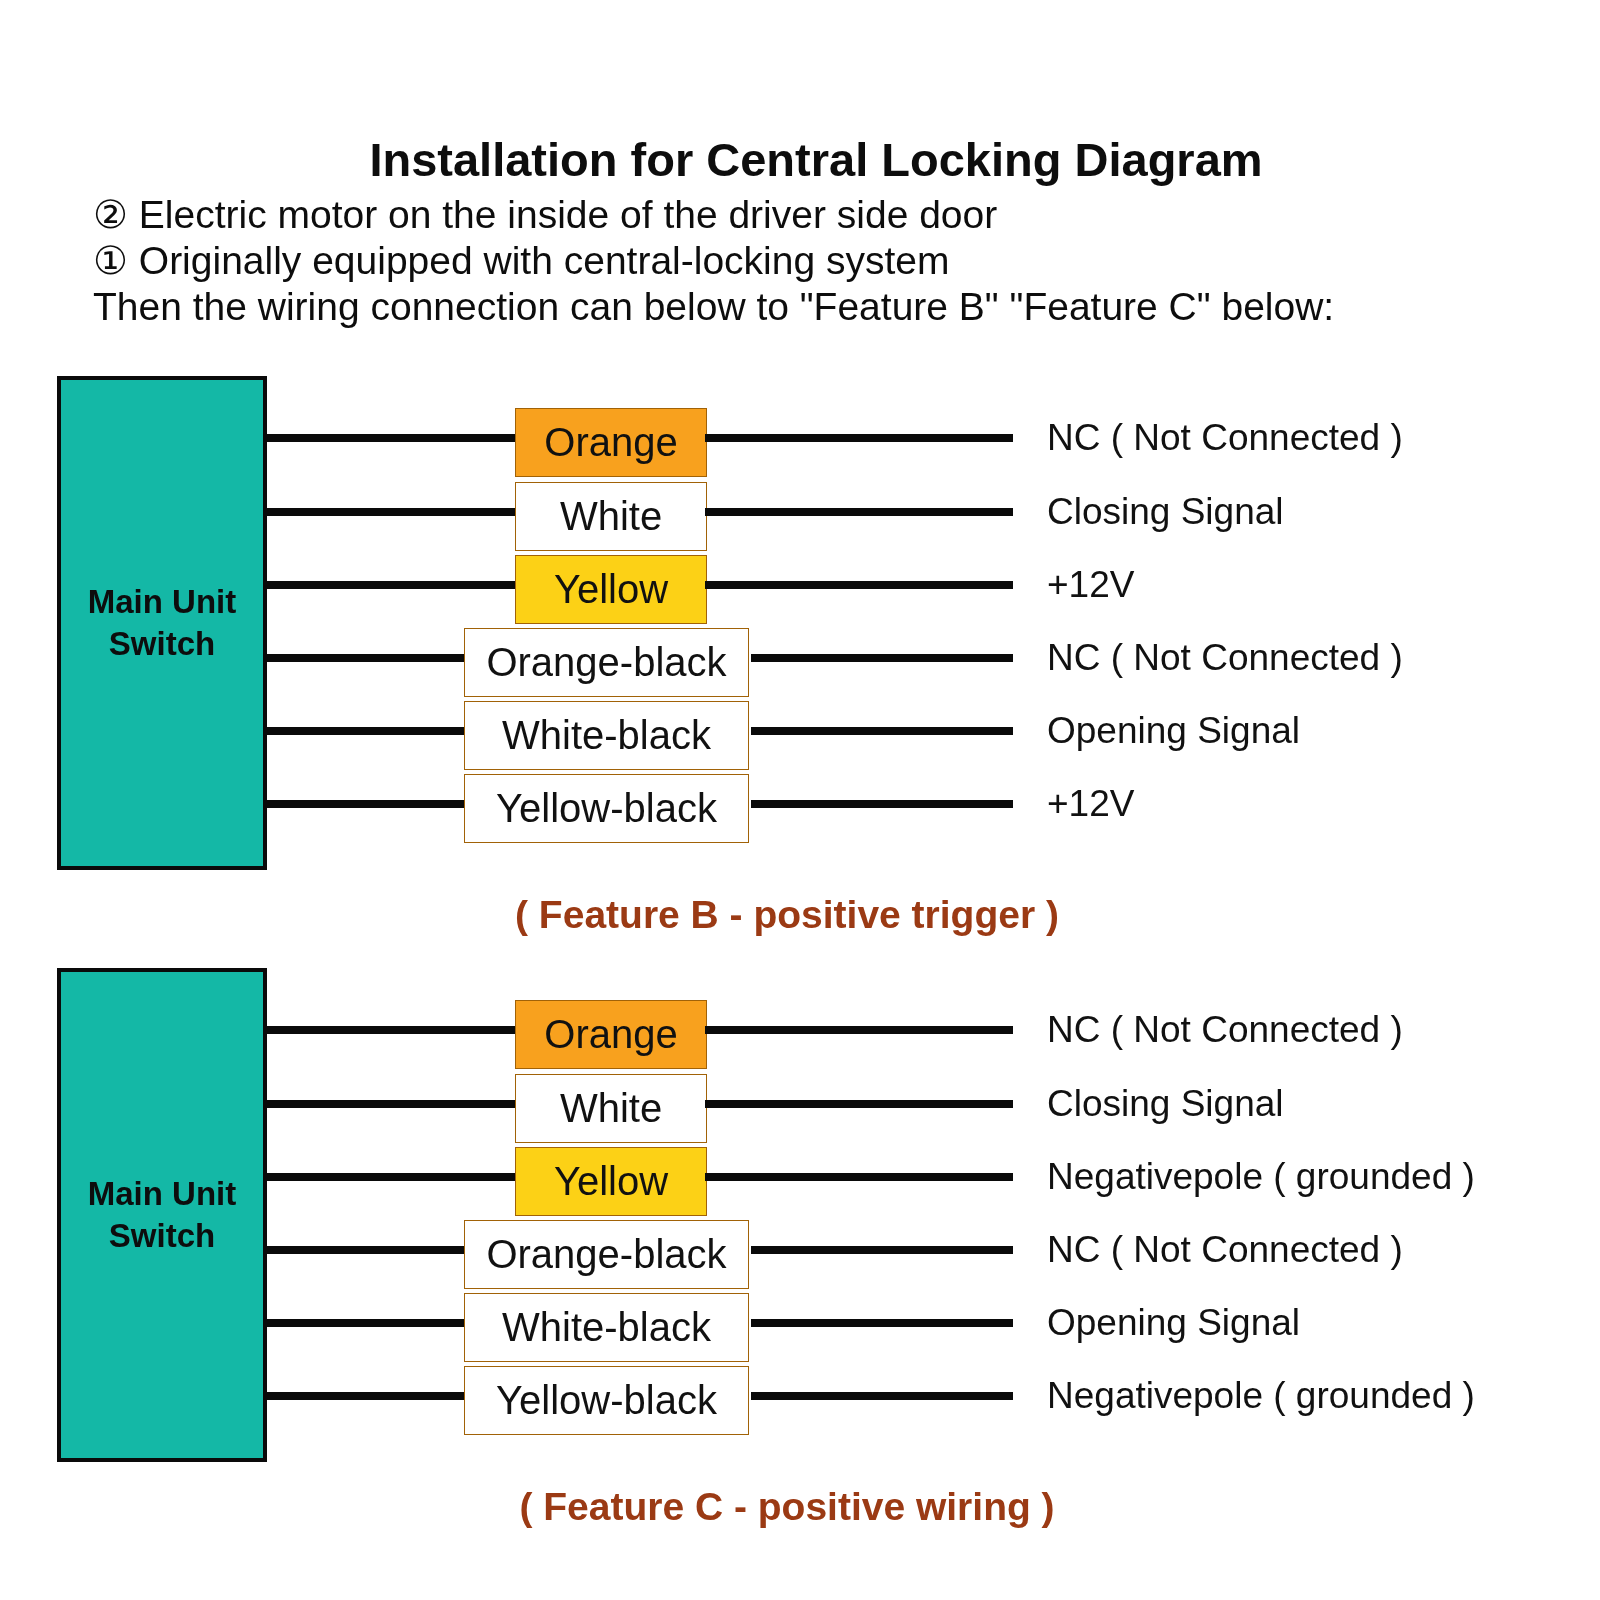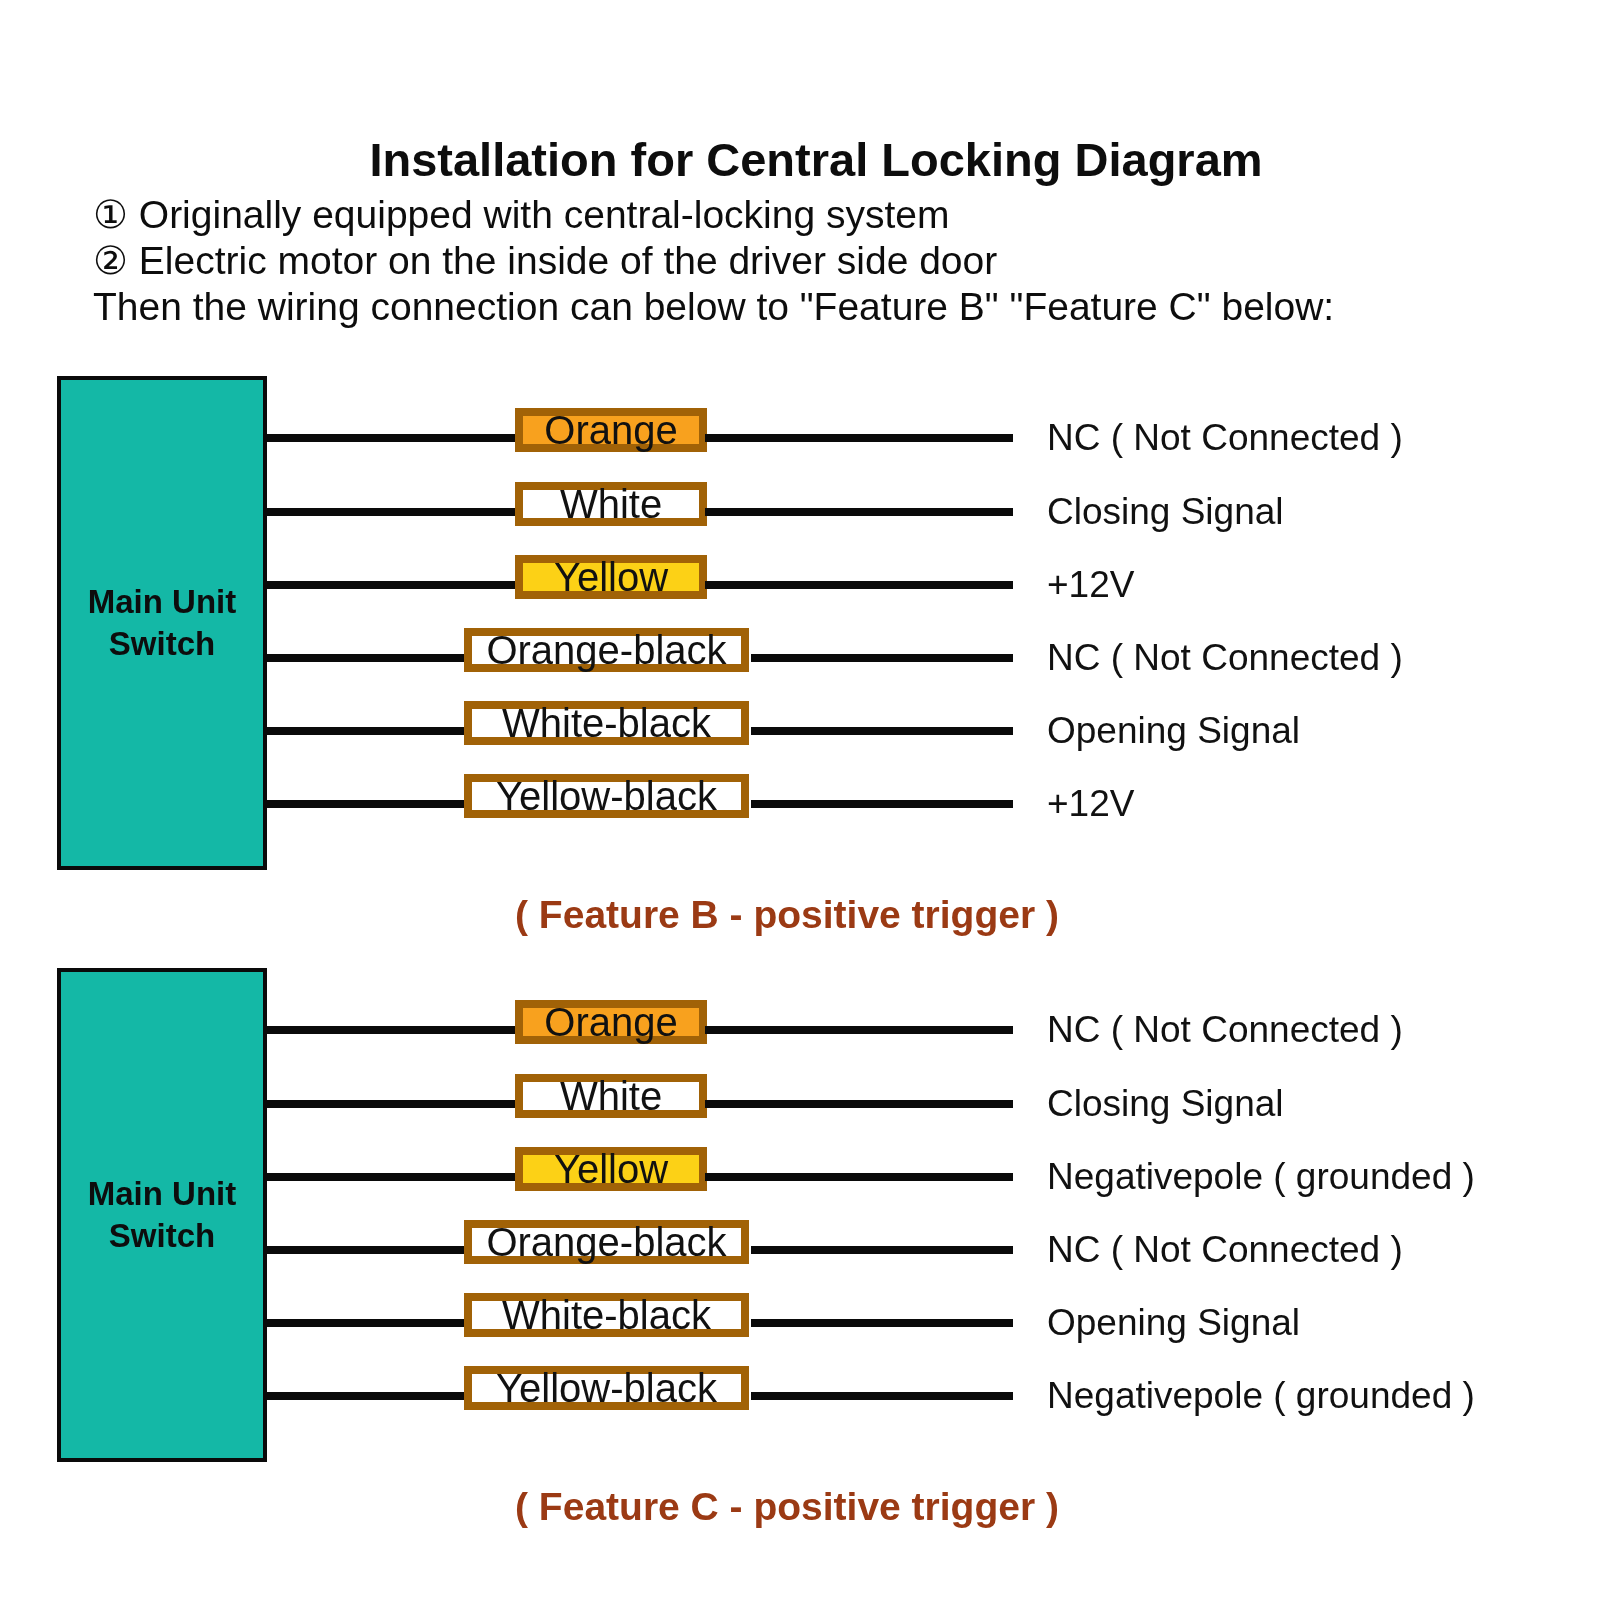--- a/index.html
+++ b/index.html
@@ -23,42 +23,42 @@
   .main-box .lbl{width:184px;text-align:center;font-weight:700;font-size:33px;line-height:42px;}
   .row{position:absolute;left:0;width:100%;height:0;}
   .r0{top:62px}.r1{top:136px}.r2{top:209px}.r3{top:282px}.r4{top:355px}.r5{top:428px}
   .wire{position:absolute;height:8px;top:-4px;background:#0a0a0a;}
   .wl{left:263px;}
   .narrow .wl{width:254px;}
   .wide   .wl{width:207px;}
   .narrow .wr{left:705px;width:308px;}
   .wide   .wr{left:751px;width:262px;}
   .wbox{
-    position:absolute;top:-30px;height:44px;box-sizing:border-box;border:8px solid #a16207;
+    position:absolute;top:-30px;height:69px;box-sizing:border-box;border:1px solid #a16207;
     background:#ffffff;display:flex;align-items:center;justify-content:center;
     font-size:40px;color:#111111;
   }
   .narrow .wbox{left:515px;width:192px;}
   .wide   .wbox{left:464px;width:285px;}
   .rlabel{position:absolute;left:1047px;top:-25px;font-size:37px;line-height:50px;white-space:nowrap;color:#111111;}
   .caption{
     position:absolute;left:57px;top:489px;width:1460px;
     text-align:center;font-size:39px;font-weight:700;margin-top:28px;
   }
 </style>
 </head>
 <body>
 
 <div class="page">
 
   <h1 class="title">Installation for Central Locking Diagram</h1>
 
   <div class="notes">
+    <div>② Electric motor on the inside of the driver side door</div>
     <div>① Originally equipped with central-locking system</div>
-    <div>② Electric motor on the inside of the driver side door</div>
     <div>Then the wiring connection can below to "Feature B" "Feature C" below:</div>
   </div>
 
   <section class="section" id="sec-b">
     <div class="main-box">
       <span class="lbl">Main Unit Switch</span>
     </div>
 
     <div class="row narrow r0">
       <div class="wire wl" style="background-color: rgb(10, 10, 10);"></div>
@@ -169,16 +169,16 @@
 
     <div class="row wide r5">
       <div class="wire wl" style="background-color: rgb(10, 10, 10);"></div>
       <div class="wbox" style="background-color: rgb(255, 255, 255);">
         <span>Yellow-black</span>
       </div>
       <div class="wire wr" style="background-color: rgb(10, 10, 10);"></div>
       <div class="rlabel">Negativepole ( grounded )</div>
     </div>
 
-    <div class="caption" style="color: rgb(155, 58, 20);">( Feature C - positive trigger )</div>
+    <div class="caption" style="color: rgb(155, 58, 20);">( Feature C - positive wiring )</div>
   </section>
 
 </div>
 
 </body></html>

